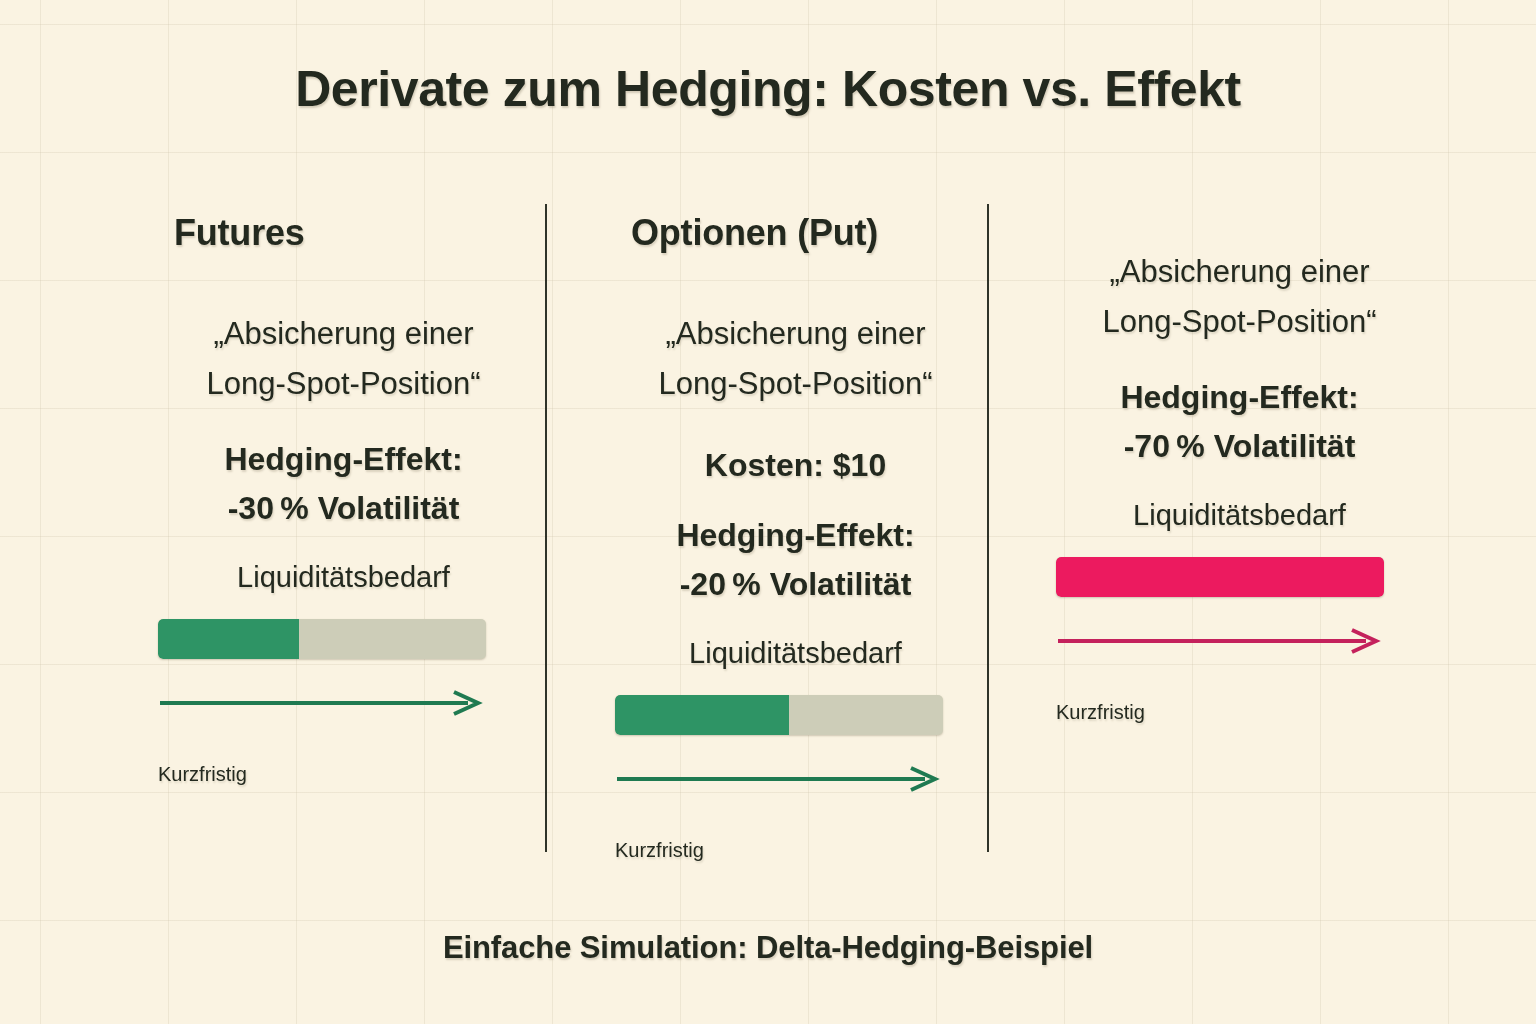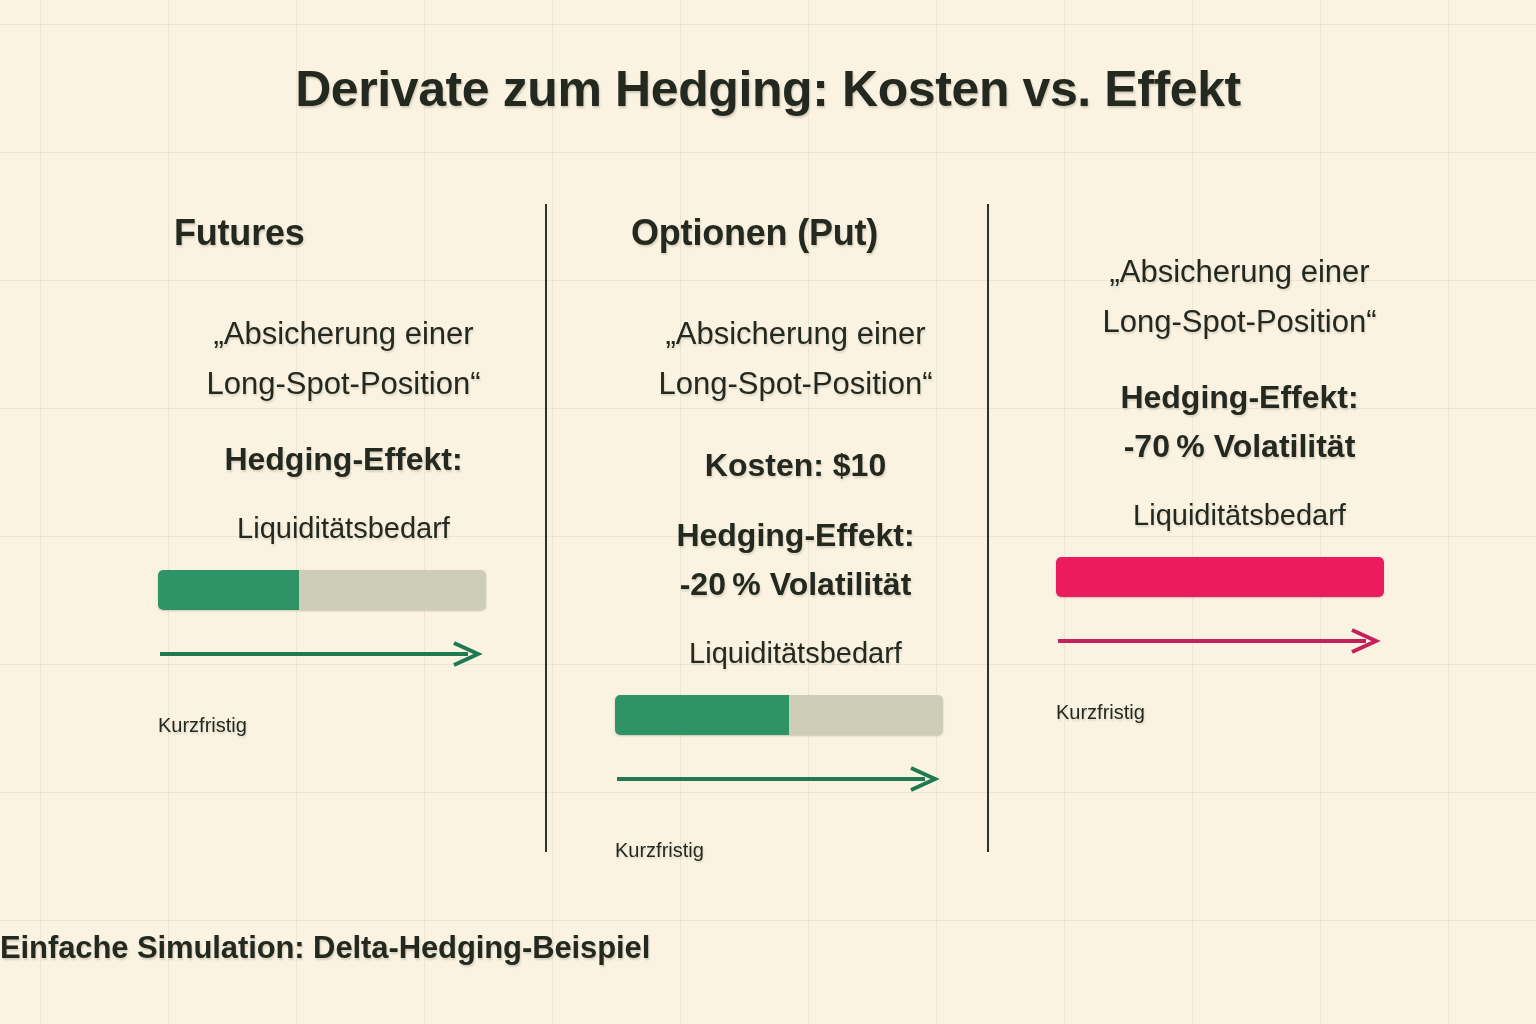--- a/index.html
+++ b/index.html
@@ -163,20 +163,21 @@
     text-align: left;
     line-height: 36px;
     text-shadow: 1px 2px 2px rgba(120,110,85,0.20);
   }
 
   .footer-caption {
     position: absolute;
     top: 930px;
     left: 0;
     width: 1536px;
+    text-align: center;
     font-size: 31px;
     font-weight: bold;
     color: #23291f;
     letter-spacing: -0.1px;
     text-shadow: 1px 2px 2px rgba(120,110,85,0.26);
   }
 </style>
 </head>
 <body>
 
@@ -190,20 +191,21 @@
     <div class="divider d2"></div>
 
     <div class="column col-1">
       <div class="col-title">Futures</div>
       <div class="col-quote">
         <span class="ln">„Absicherung einer</span>
         <span class="ln">Long-Spot-Position“</span>
       </div>
       <div class="col-effect">
         <span class="ln">Hedging-Effekt:</span>
+        <span class="ln">-30 % Volatilität</span>
       </div>
       <div class="liq-label">Liquiditätsbedarf</div>
       <div class="bar-track">
         <div class="bar-fill" style="width:43%;background:#2e9465;"></div>
       </div>
       <div class="arrow-wrap">
         <svg width="330" height="28" viewBox="0 0 330 28">
           <line x1="2" y1="15" x2="310" y2="15" stroke="#1f7a51" stroke-width="4"></line>
           <polyline points="296,4 320,15 296,26" fill="none" stroke="#1f7a51" stroke-width="4" stroke-linejoin="miter" stroke-linecap="butt"></polyline>
         </svg>

